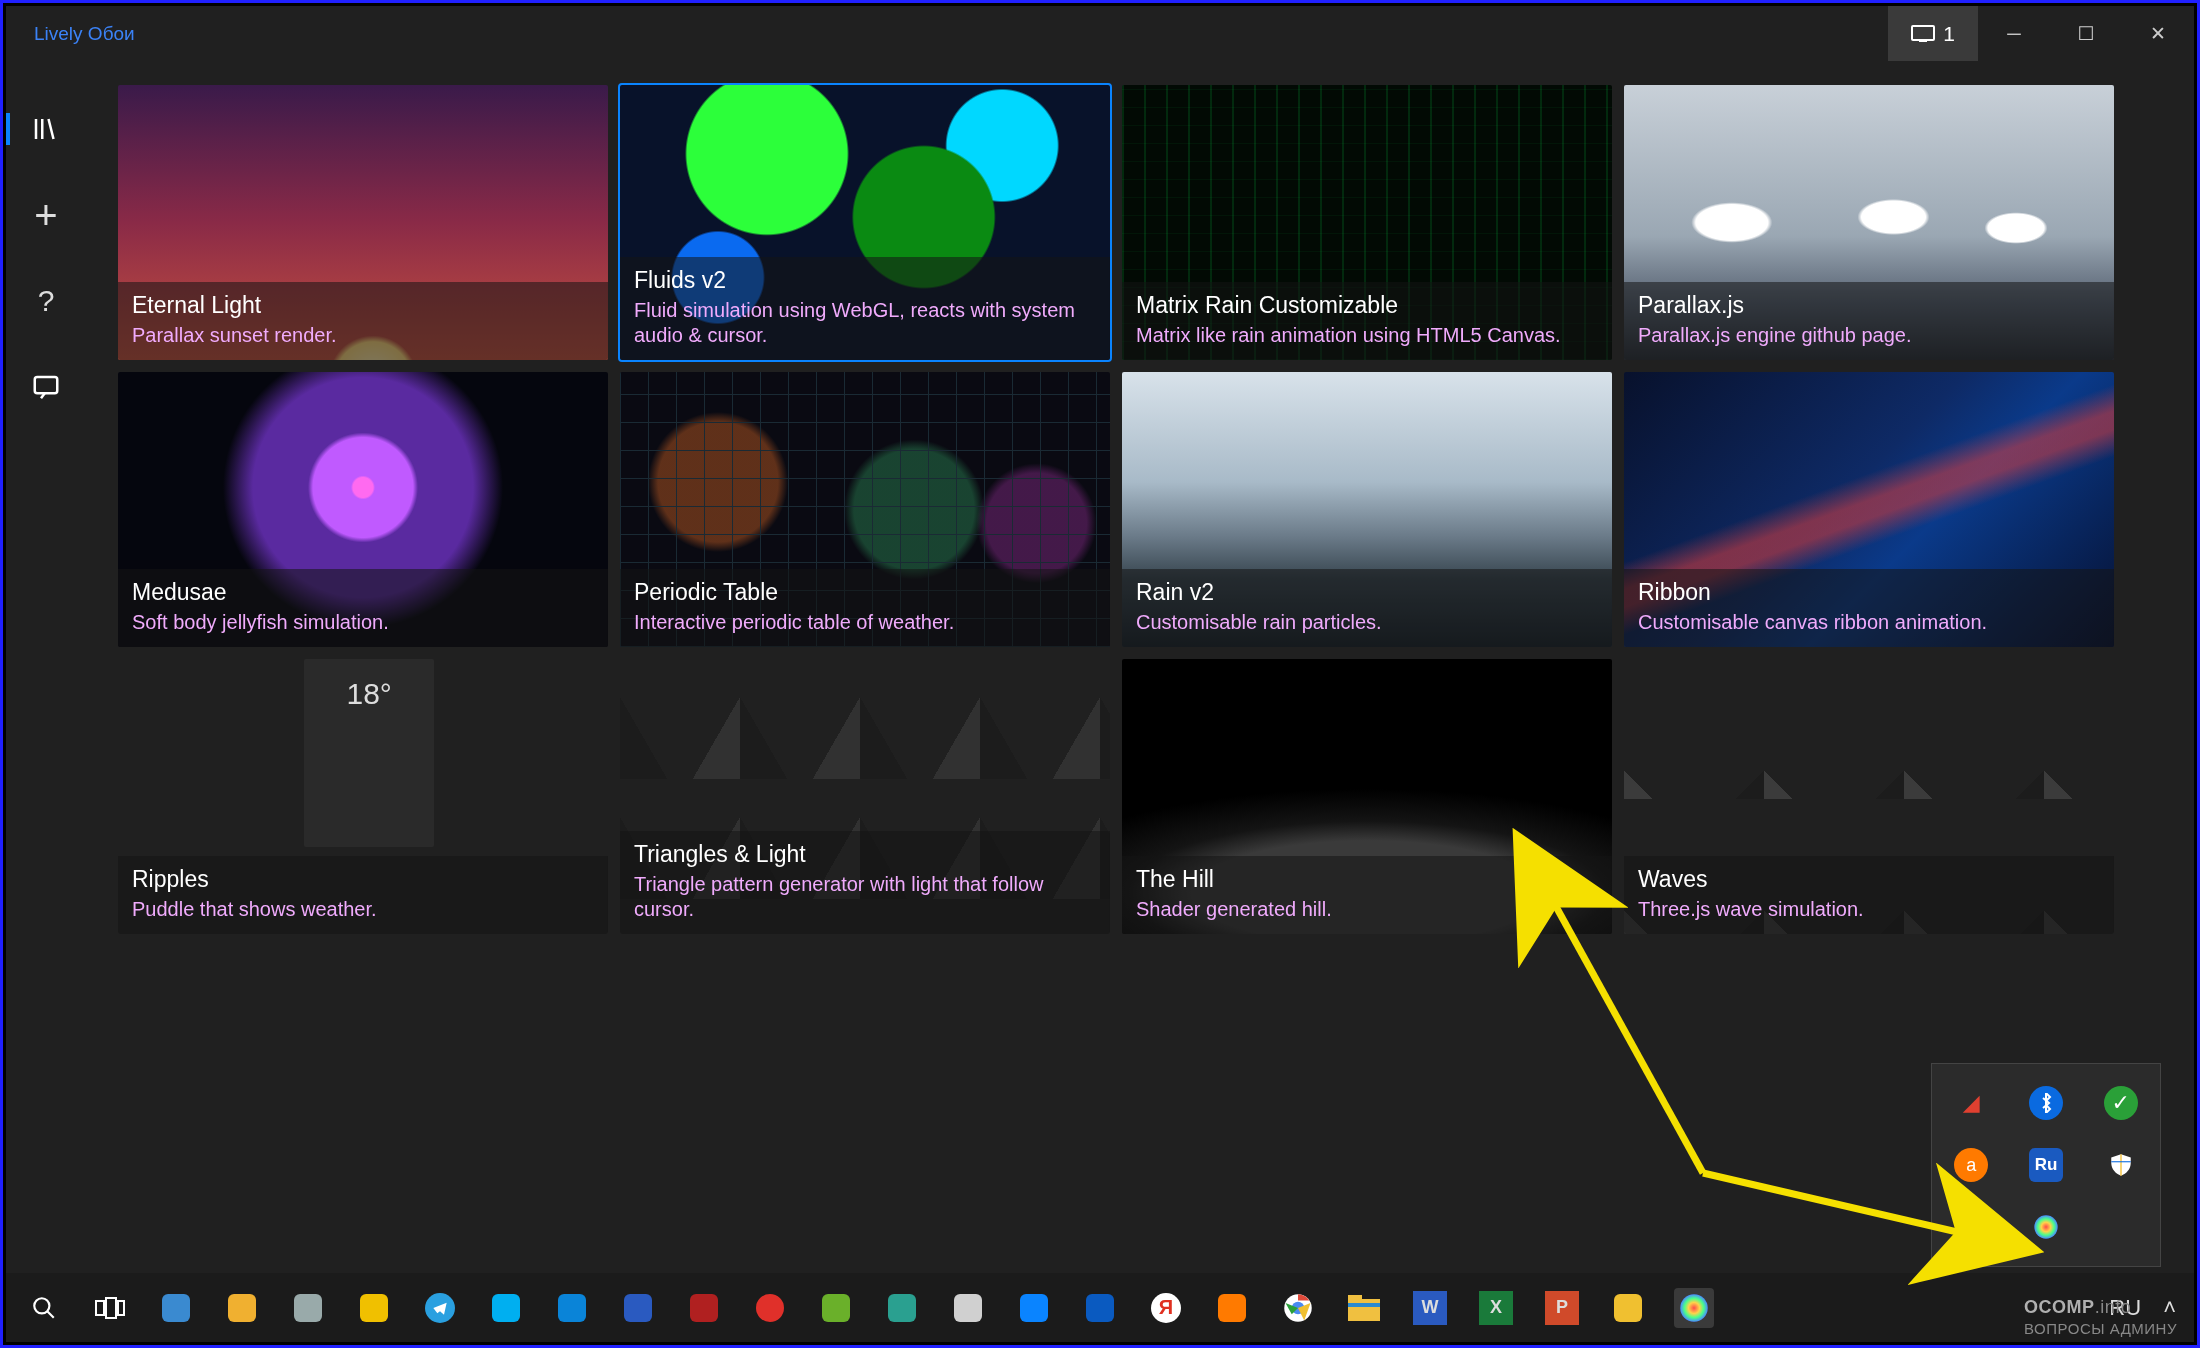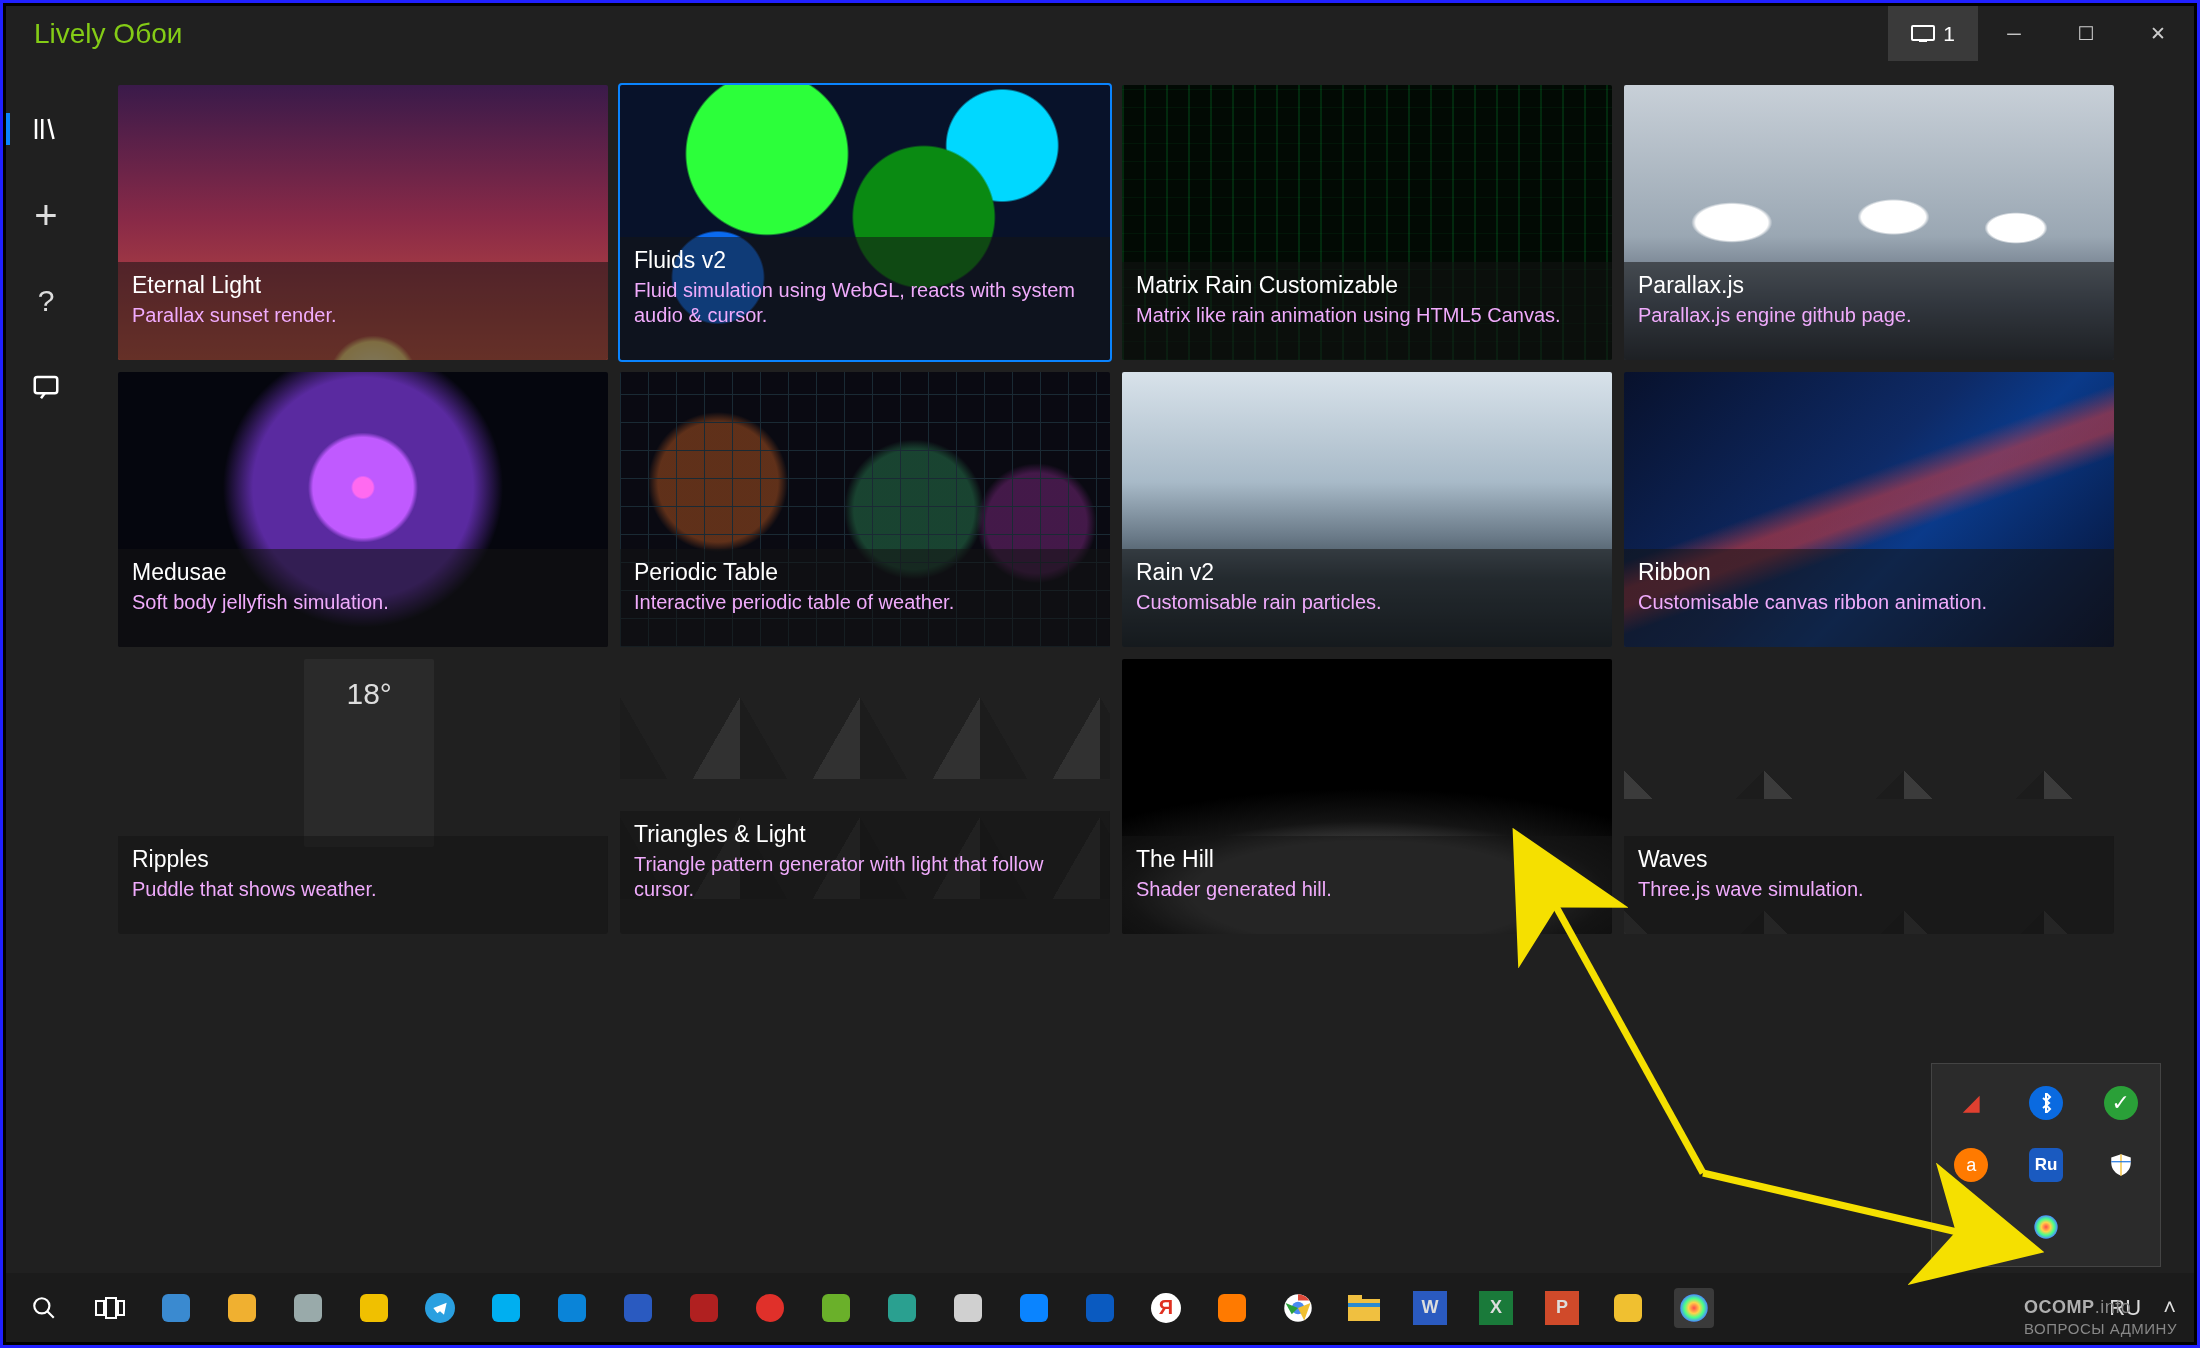--- a/index.html
+++ b/index.html
@@ -1,34 +1,34 @@
 <!DOCTYPE html>
 <html><head>
 <meta charset="utf-8">
 <style>
 * { margin:0; padding:0; box-sizing:border-box; font-family:"Segoe UI",Arial,sans-serif; }
 html,body { width:2200px; height:1348px; background:#000; overflow:hidden; }
 .frame { position:absolute; inset:0; border:3px solid #2020ff; }
 .window { position:absolute; top:3px; left:3px; right:3px; bottom:72px; background:#202020; color:#fff; display:flex; flex-direction:column; }
 .titlebar { height:55px; display:flex; align-items:center; justify-content:space-between; padding-left:28px; }
-.title { font-size:28px; color:#84cc16; }
+.title { font-size:19px; color:#3b82f6; }
 .winbtns { display:flex; align-items:center; height:100%; }
 .displaybadge { display:flex; align-items:center; justify-content:center; gap:8px; height:55px; width:90px; background:#3a3a3a; font-size:21px; }
 .wbtn { width:72px; height:55px; display:flex; align-items:center; justify-content:center; font-size:19px; color:#ccc; }
 .body { flex:1; display:flex; overflow:hidden; }
 .sidebar { width:80px; display:flex; flex-direction:column; align-items:center; padding-top:48px; gap:46px; }
 .sicon { width:40px; height:40px; display:flex; align-items:center; justify-content:center; font-size:30px; color:#ddd; }
 .sicon.active { position:relative; }
 .sicon.active::before { content:""; position:absolute; left:-20px; top:4px; bottom:4px; width:4px; background:#0a84ff; }
 .content { flex:1; padding:24px 32px; overflow:auto; }
 .grid { display:grid; grid-template-columns:repeat(4, 490px); gap:12px; }
 .card { position:relative; width:490px; height:275px; border-radius:2px; overflow:hidden; cursor:pointer; }
 .card.selected { outline:3px solid #0a84ff; outline-offset:-1px; }
 .thumb { position:absolute; inset:0; }
-.caption { position:absolute; left:0; right:0; bottom:0; padding:10px 14px 32px; background:rgba(20,20,20,0.55); backdrop-filter:blur(0px); }
+.caption { position:absolute; left:0; right:0; bottom:0; padding:10px 14px 12px; background:rgba(20,20,20,0.55); backdrop-filter:blur(0px); }
 .ct { font-size:23px; font-weight:400; color:#fff; margin-bottom:4px; }
 .cd { font-size:20px; color:#f0abfc; line-height:1.25; }
 
 .taskbar { position:absolute; left:3px; right:3px; bottom:3px; height:69px; background:#1b1b1b; display:flex; align-items:center; padding:0 18px; }
 .tb-left { display:flex; align-items:center; gap:26px; }
 .tb-icon { width:40px; height:40px; display:flex; align-items:center; justify-content:center; border-radius:4px; font-size:28px; color:#ddd; }
 .tb-right { margin-left:auto; display:flex; align-items:center; gap:22px; color:#ddd; font-size:22px; }
 .tray-panel { position:absolute; right:36px; bottom:78px; width:230px; background:#2b2b2b; border:1px solid #444; padding:22px; display:grid; grid-template-columns:repeat(3,1fr); gap:28px 40px; align-items:center; justify-items:center; }
 .tp-icon { width:34px; height:34px; display:flex; align-items:center; justify-content:center; border-radius:6px; font-size:22px; color:#fff; }
 .watermark { position:absolute; right:20px; bottom:6px; color:#888; font-size:18px; letter-spacing:0.5px; pointer-events:none; }

